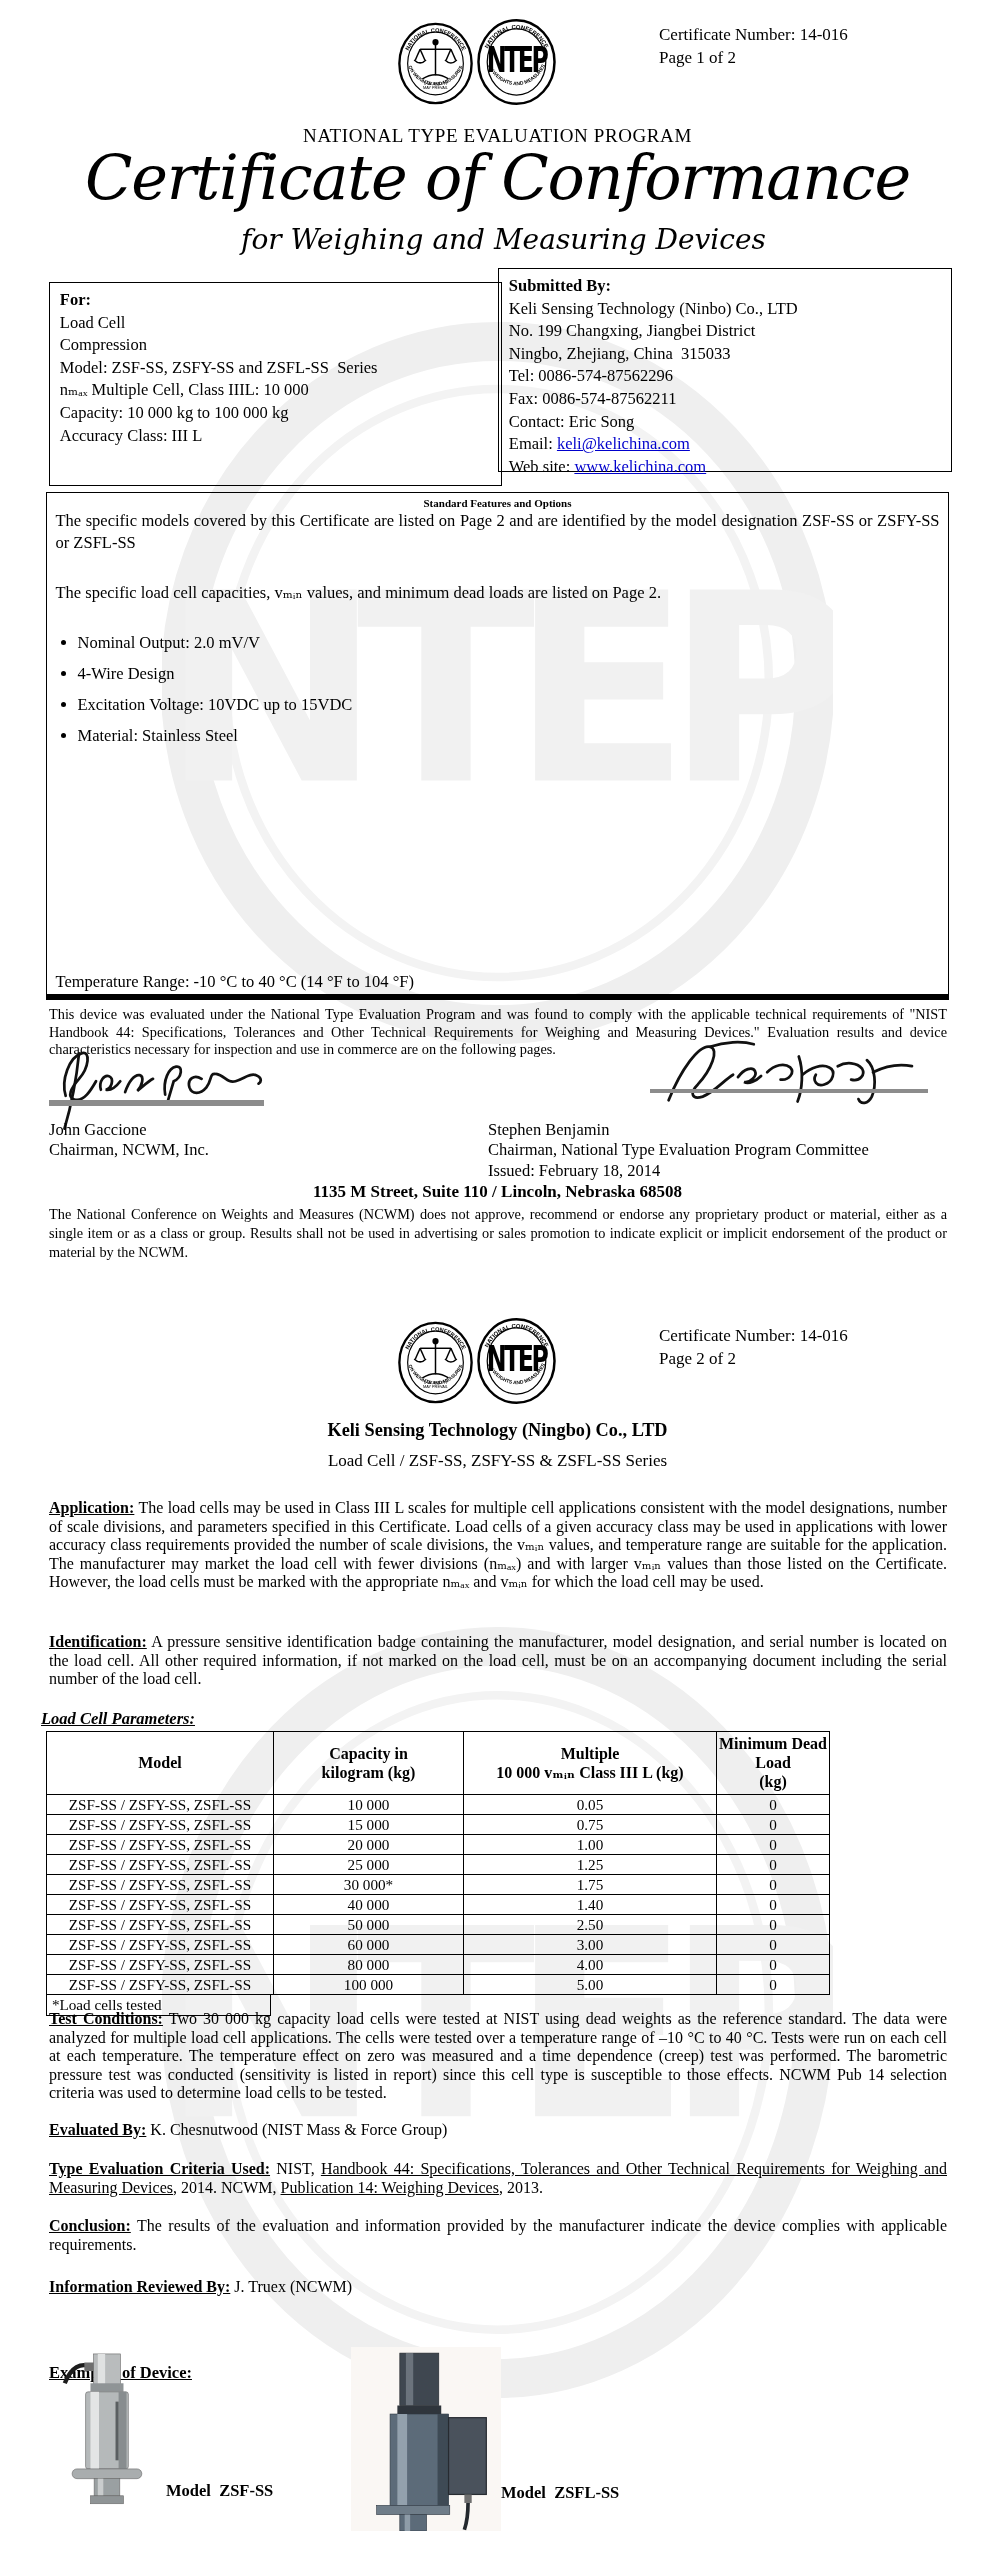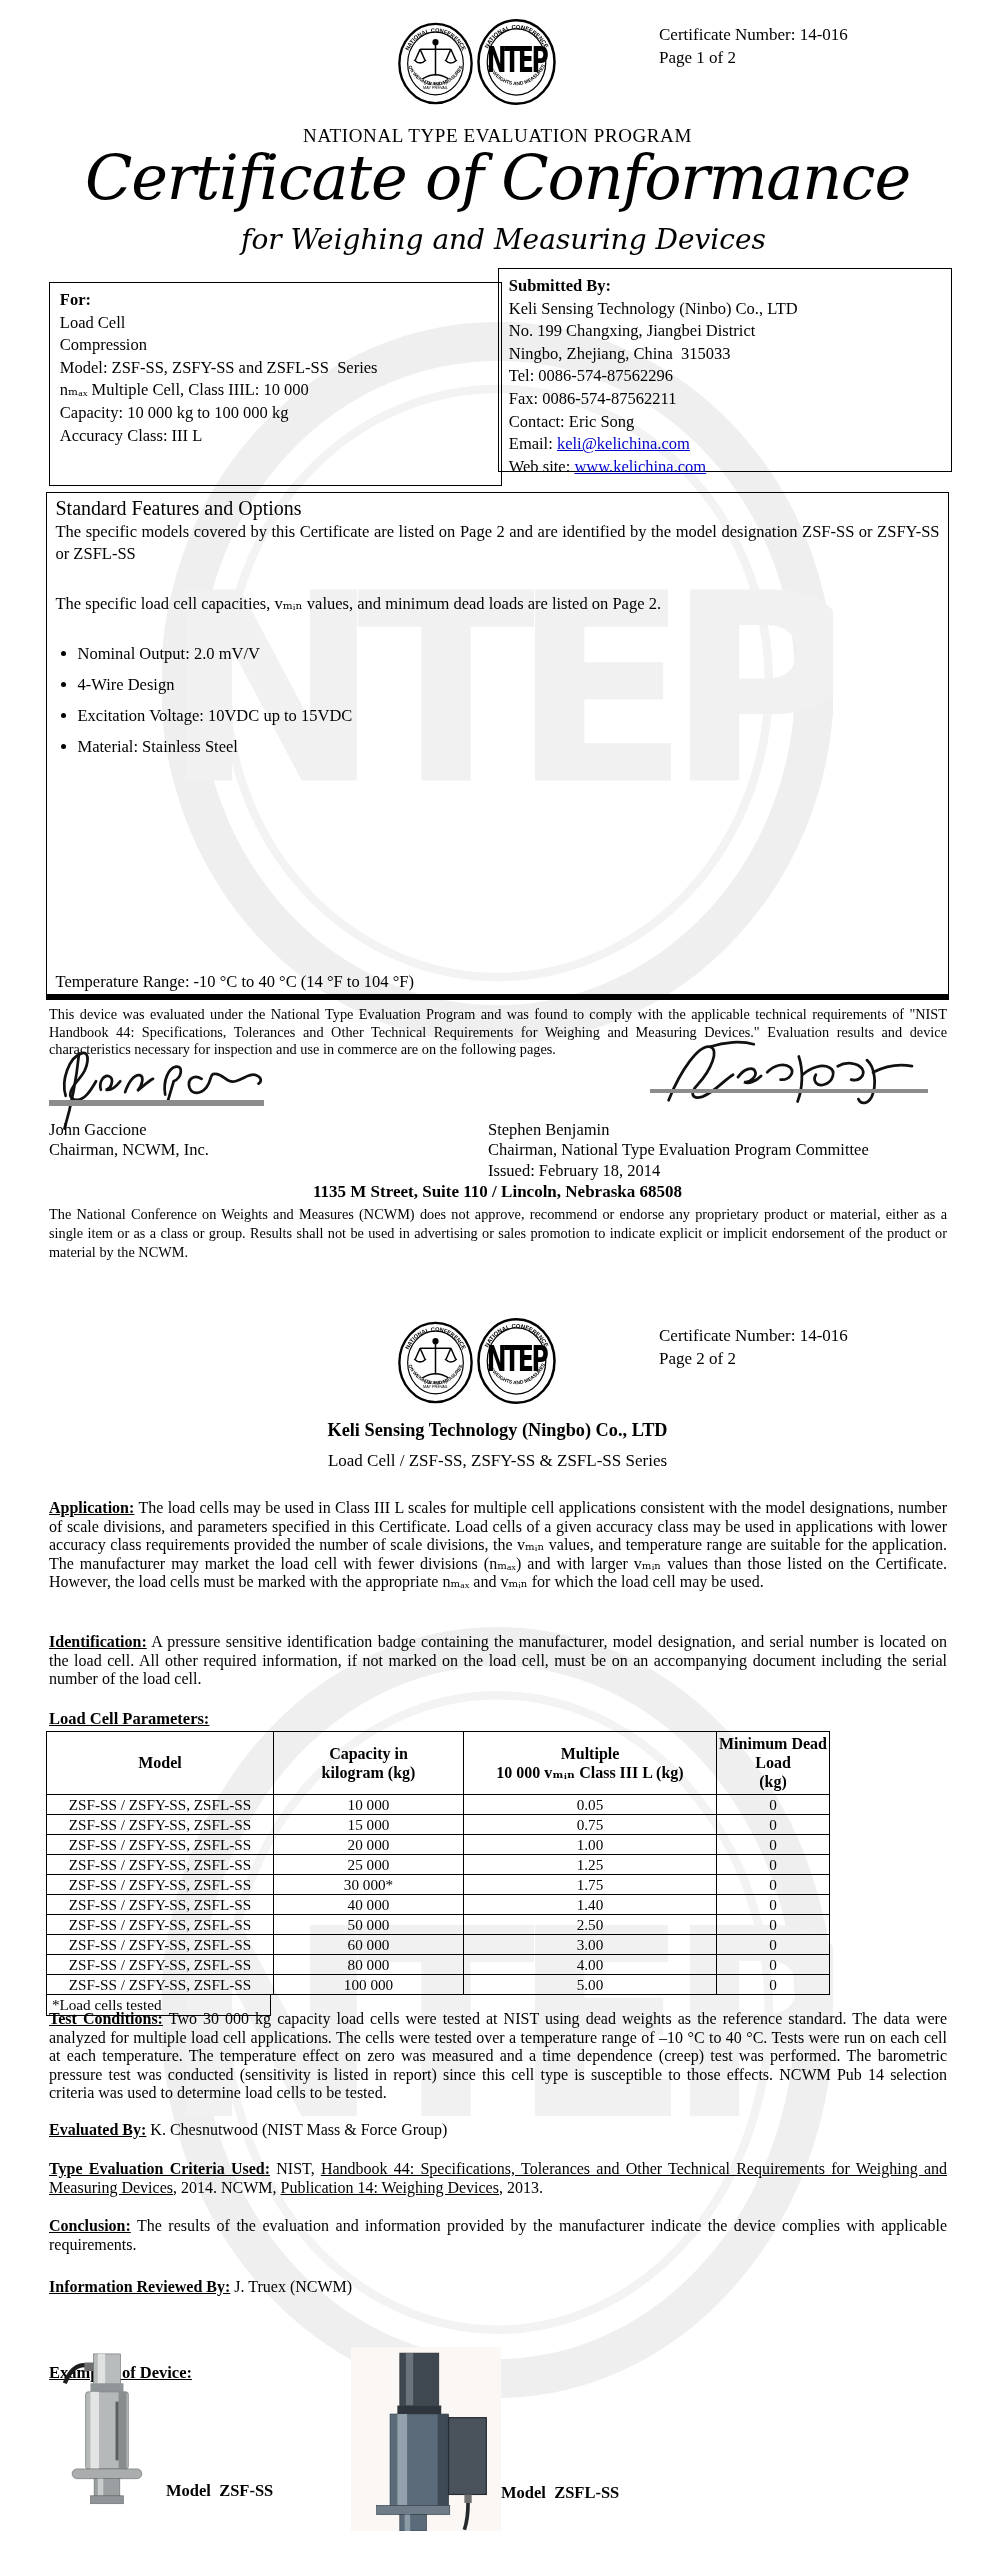--- a/index.html
+++ b/index.html
@@ -10,21 +10,21 @@
   .right-block{text-align:left;}
   .cert-line{font-size:17px;line-height:22.6px;}
   .program-title{font-size:19px;letter-spacing:0.6px;}
   .main-title{font-size:62px;font-style:italic;font-family:"DejaVu Serif","Liberation Serif",serif;letter-spacing:-1.2px;}
   .subtitle{font-size:28px;font-style:italic;font-family:"DejaVu Serif","Liberation Serif",serif;padding-left:6px;}
   .infobox{border:1.8px solid #000;padding:6.1px 9.8px;box-sizing:border-box;}
   .boxline{font-size:16.5px;line-height:22.6px;white-space:pre-wrap;}
   .b{font-weight:bold;}
   .u{text-decoration:underline;}
   .featbox{border:1.8px solid #000;border-bottom:6.1px solid #000;box-sizing:border-box;padding:3.7px 8.5px;}
-  .feat-title{font-size:20px;font-weight:normal;}
+  .feat-title{text-align:center;font-size:11px;font-weight:bold;}
   .feat-para{font-size:16.5px;line-height:22px;text-align:justify;margin:0;}
   .feat-ul{margin:0 0 0 22px;padding:0;}
   .feat-ul li{font-size:16.5px;line-height:22.6px;margin-bottom:8.5px;}
   .smallpara{font-size:14.3px;line-height:17.7px;text-align:justify;margin:0;}
   .p2para{font-size:16px;line-height:18.6px;text-align:justify;margin:0;}
   .seclabel{font-weight:bold;text-decoration:underline;}
   .name-line{font-size:16.5px;line-height:20px;}
   .addr{font-size:17px;font-weight:bold;}
   .sig-bar{background:#8c8c8c;}
   a.doclink{color:#0000cc;text-decoration:underline;}
@@ -236,21 +236,21 @@
   <div class="abs ctr" style="top:1451px;font-size:17px;">Load Cell / ZSF-SS, ZSFY-SS &amp; ZSFL-SS Series</div>
 
   <p class="abs p2para" style="left:49px;top:1499px;width:898px;">
     <span class="seclabel">Application:</span><span> The load cells may be used in Class III L scales for multiple cell applications consistent with the model designations, number of scale divisions, and parameters specified in this Certificate.  Load cells of a given accuracy class may be used in applications with lower accuracy class requirements provided the number of scale divisions, the vₘᵢₙ values, and temperature range are suitable for the application.  The manufacturer may market the load cell with fewer divisions (nₘₐₓ) and with larger vₘᵢₙ values than those listed on the Certificate.  However, the load cells must be marked with the appropriate nₘₐₓ and vₘᵢₙ for which the load cell may be used.</span>
   </p>
 
   <p class="abs p2para" style="left:49px;top:1633px;width:898px;">
     <span class="seclabel">Identification:</span><span> A pressure sensitive identification badge containing the manufacturer, model designation, and serial number is located on the load cell. All other required information, if not marked on the load cell, must be on an accompanying document including the serial number of the load cell.</span>
   </p>
 
-  <div class="abs seclabel" style="left:49px;top:1709px;font-size:16.5px;">Load Cell Parameters:</div>
+  <div class="abs seclabel" style="left:41px;top:1709px;font-size:16.5px;font-style:italic;">Load Cell Parameters:</div>
 
   <div class="abs" style="left:46px;top:1731px;width:783px;">
     <table class="lc">
       <colgroup>
           <col style="width:227px">
           <col style="width:190px">
           <col style="width:253px">
           <col style="width:113px">
         </colgroup>
       <thead>

